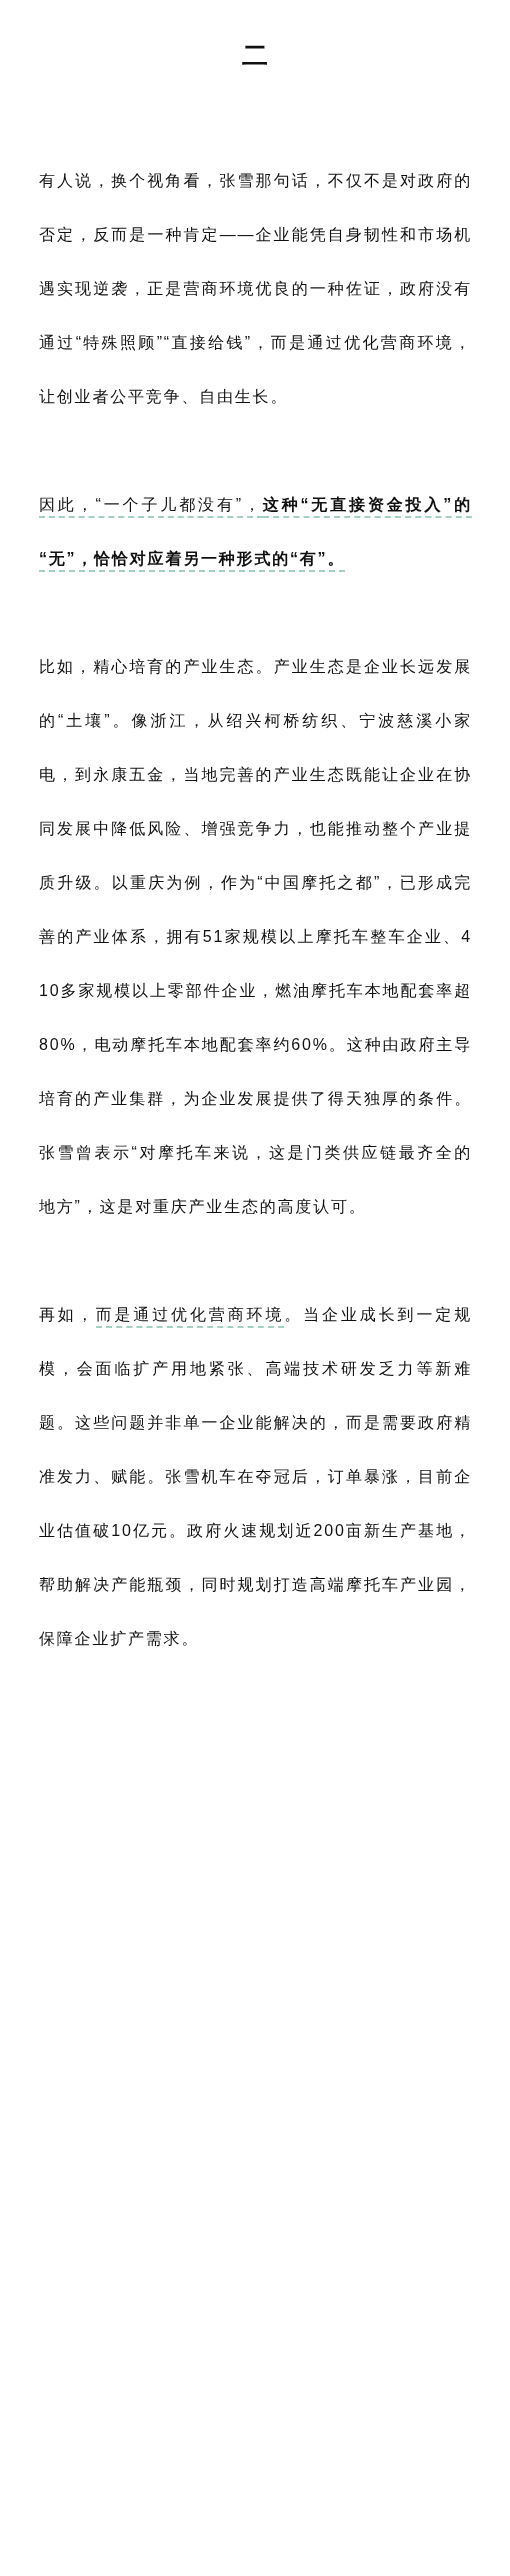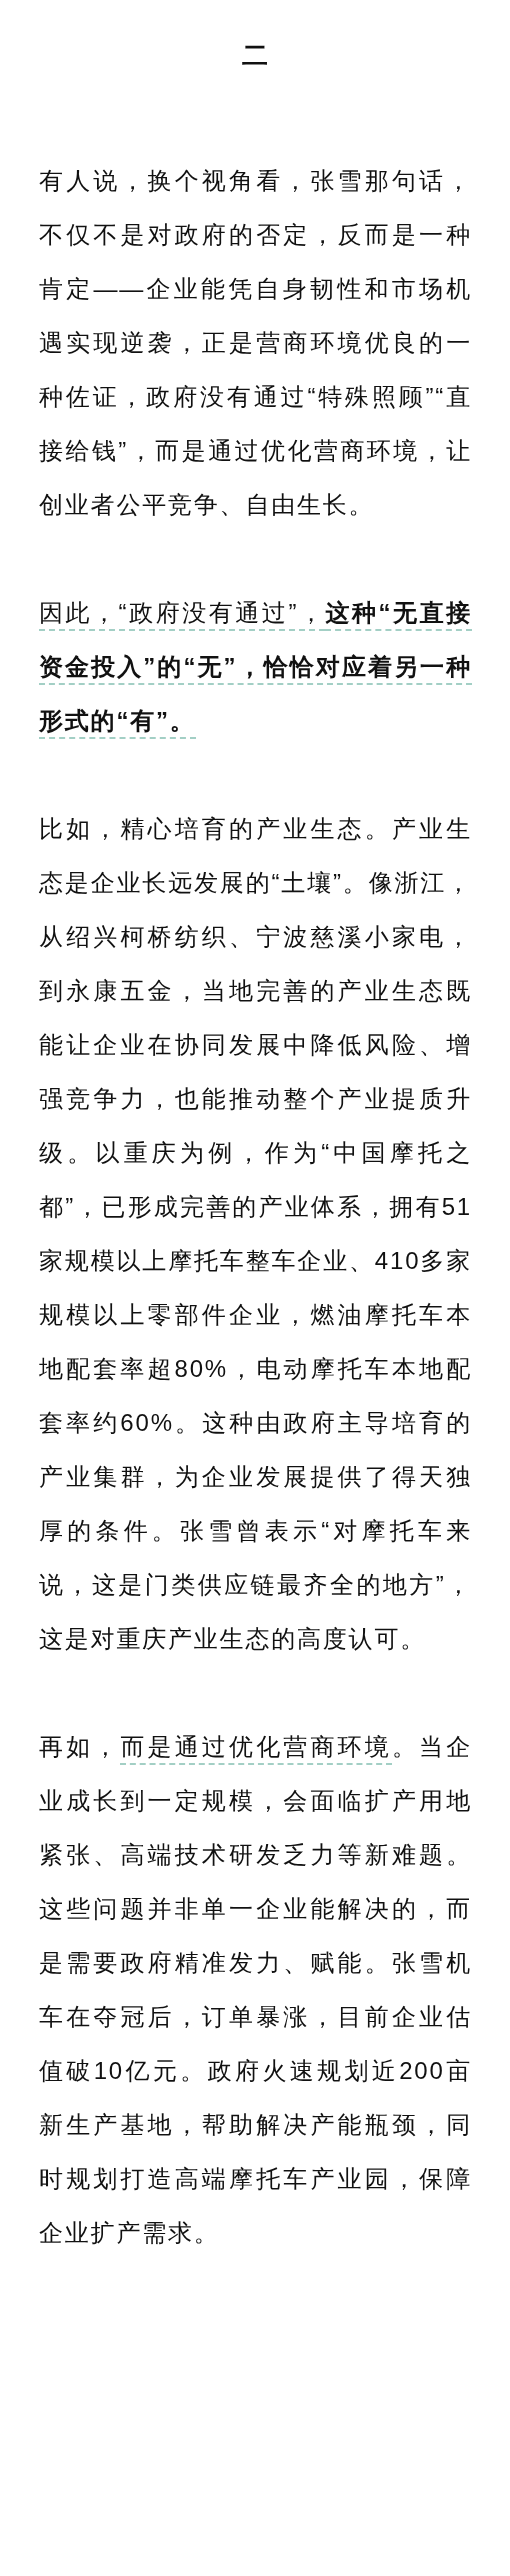--- a/index.html
+++ b/index.html
@@ -20,21 +20,21 @@
   .section-heading{
     font-size:26px;
     font-weight:700;
     line-height:54px;
     letter-spacing:1px;
     text-align:center;
     margin:0 0 72px 0;
     color:var(--fg);
   }
   .article-body p{
-    font-size:24px;
+    font-size:16px;
     line-height:54px;
     letter-spacing:1.8px;
     text-align:justify;
     text-justify:inter-ideograph;
     word-break:break-all;
     margin:0 0 54px 0;
     font-weight:400;
     color:var(--fg);
   }
   .article-body p:last-child{margin-bottom:0;}
@@ -44,18 +44,18 @@
     padding-bottom:3.1px;
   }
 </style>
 </head>
 <body>
 
 <div class="page">
   <h1 class="section-heading">二</h1>
   <div class="article-body">
       <p><span>有人说，换个视角看，张雪那句话，不仅不是对政府的否定，反而是一种肯定——企业能凭自身韧性和市场机遇实现逆袭，正是营商环境优良的一种佐证，政府没有通过“特殊照顾”“直接给钱”，而是通过优化营商环境，让创业者公平竞争、自由生长。</span></p>
-      <p><span class="seg-underline">因此，“政府没有通过”，</span><span class="seg-bold seg-underline">这种“无直接资金投入”的“无”，恰恰对应着另一种形式的“有”。</span></p>
+      <p><span class="seg-underline">因此，“一个子儿都没有”，</span><span class="seg-bold seg-underline">这种“无直接资金投入”的“无”，恰恰对应着另一种形式的“有”。</span></p>
       <p><span>比如，精心培育的产业生态。产业生态是企业长远发展的“土壤”。像浙江，从绍兴柯桥纺织、宁波慈溪小家电，到永康五金，当地完善的产业生态既能让企业在协同发展中降低风险、增强竞争力，也能推动整个产业提质升级。以重庆为例，作为“中国摩托之都”，已形成完善的产业体系，拥有51家规模以上摩托车整车企业、410多家规模以上零部件企业，燃油摩托车本地配套率超80%，电动摩托车本地配套率约60%。这种由政府主导培育的产业集群，为企业发展提供了得天独厚的条件。张雪曾表示“对摩托车来说，这是门类供应链最齐全的地方”，这是对重庆产业生态的高度认可。</span></p>
       <p><span>再如，</span><span class="seg-underline">而是通过优化营商环境</span><span>。当企业成长到一定规模，会面临扩产用地紧张、高端技术研发乏力等新难题。这些问题并非单一企业能解决的，而是需要政府精准发力、赋能。张雪机车在夺冠后，订单暴涨，目前企业估值破10亿元。政府火速规划近200亩新生产基地，帮助解决产能瓶颈，同时规划打造高端摩托车产业园，保障企业扩产需求。</span></p>
     </div>
 </div>
 
 
 </body></html>

